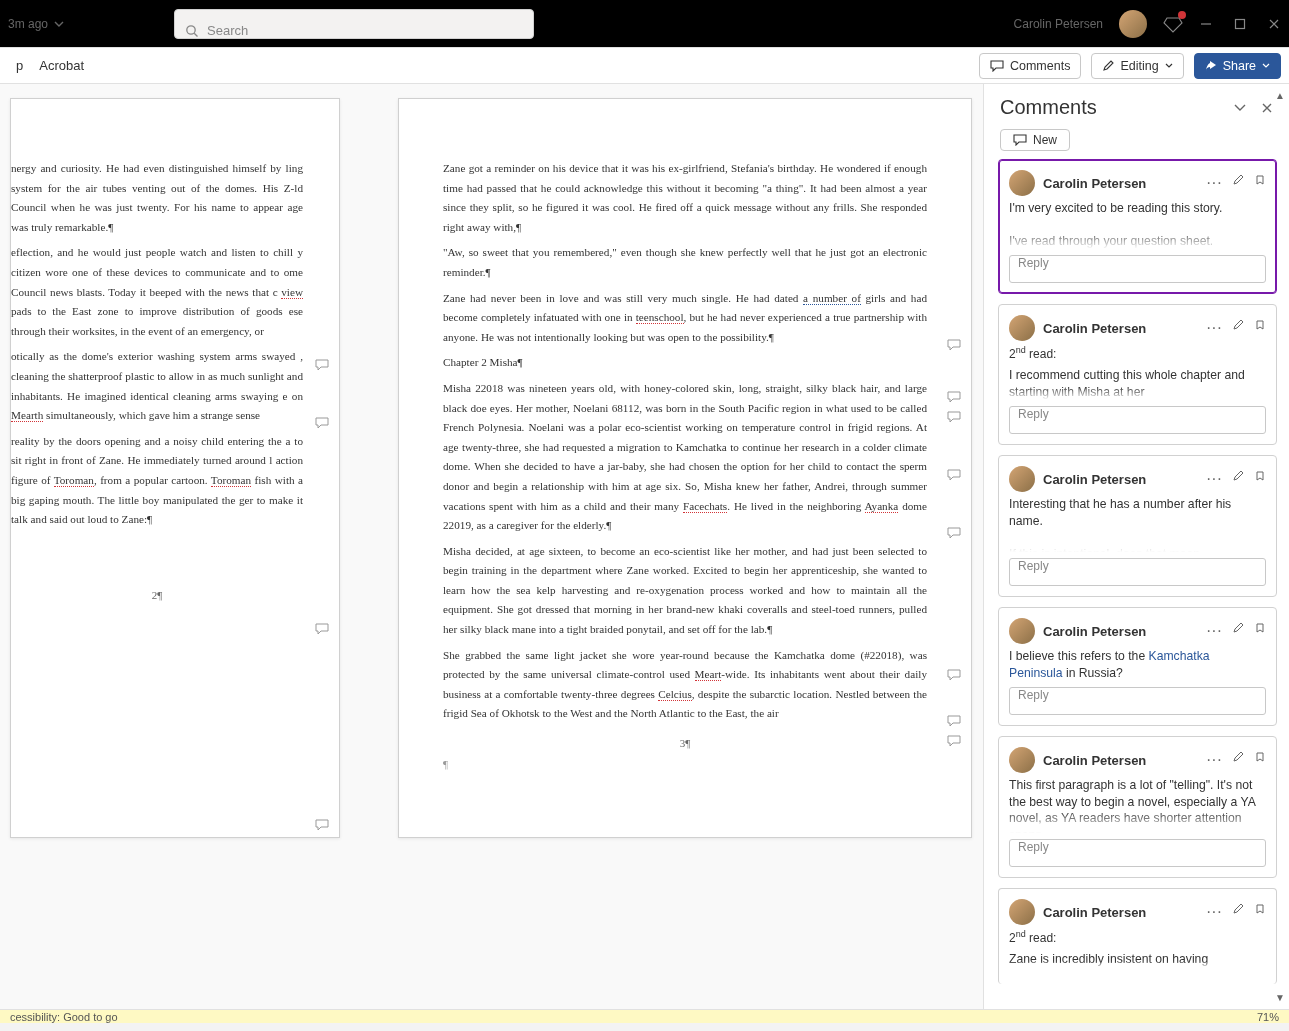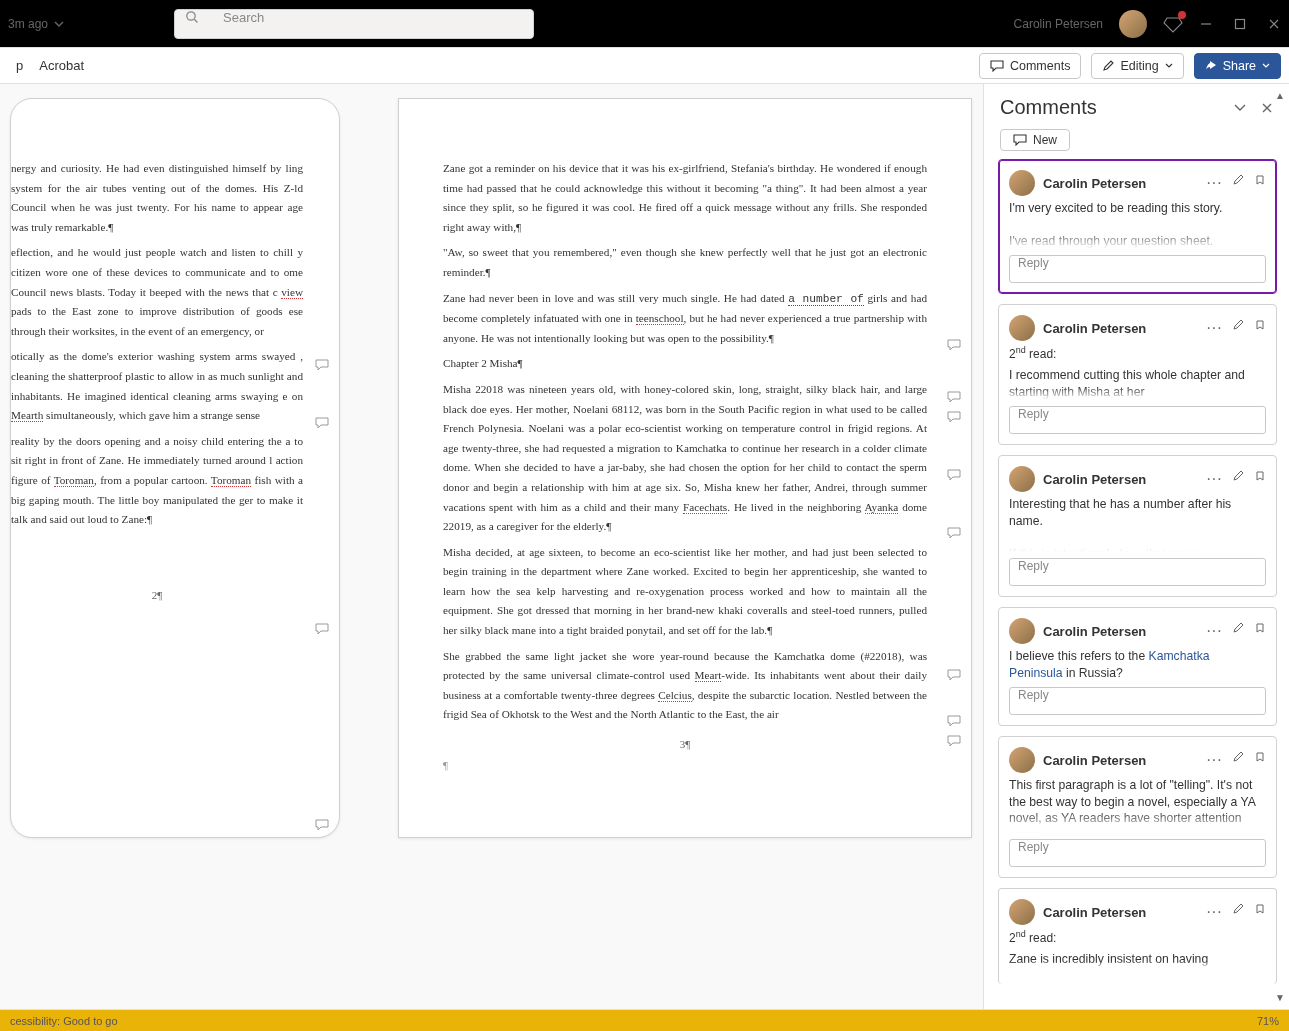--- a/index.html
+++ b/index.html
@@ -3,48 +3,48 @@
 <meta charset="utf-8">
 <style>
   * { box-sizing: border-box; margin: 0; padding: 0; }
   body { font-family: "Segoe UI", Arial, sans-serif; background: #f3f3f3; width: 1289px; height: 1031px; overflow: hidden; position: relative; }
   
   
   .titlebar { height: 48px; background: #000000; display: flex; align-items: center; padding: 0 8px; border-bottom: 1px solid #e1e1e1; }
   .titlebar-left { display: flex; align-items: center; gap: 6px; color: #666; font-size: 12px; }
   .chevron { display: inline-block; }
   .searchbox-wrap { margin-left: 110px; }
-  .searchbox { width: 360px; height: 30px; background: #f3f2f1; border: 1px solid #d1d1d1; border-radius: 4px; display: flex; align-items: flex-start; padding: 0 10px; gap: 24px; color: #888; font-size: 13px; }
+  .searchbox { width: 360px; height: 30px; background: #f3f2f1; border: 1px solid #d1d1d1; border-radius: 4px; display: flex; align-items: flex-end; padding: 0 10px; gap: 8px; color: #888; font-size: 13px; }
   .titlebar-right { margin-left: auto; display: flex; align-items: center; gap: 16px; }
   .username { color: #666; font-size: 12px; }
   .avatar-img { width: 28px; height: 28px; border-radius: 50%; background: linear-gradient(135deg,#d4a574,#8b6f47); }
   .gem-wrap { position: relative; }
   .gem { width: 20px; height: 20px; }
   .red-dot { position:absolute; top:-3px; right:-3px; width:8px; height:8px; background:#d13438; border-radius:50%; }
   .win-btns { display:flex; gap: 20px; color:#888; }
   .win-btn { width:14px; height:14px; display:flex; align-items:center; justify-content:center; cursor:pointer;}
   
   
   .ribbon { height: 36px; background:#fff; display:flex; align-items:center; padding: 0 8px; border-bottom:1px solid #e1e1e1; }
   .ribbon-tab { font-size:13px; color:#333; padding:4px 8px; }
   .ribbon-right { margin-left:auto; display:flex; gap:10px; align-items:center; }
   .pill { height:26px; border:1px solid #c8c8c8; border-radius:4px; display:flex; align-items:center; padding:0 10px; gap:6px; font-size:12.5px; color:#333; background:#fff; cursor:pointer;}
   .pill.share { background:#2b579a; color:#fff; border-color:#2b579a; }
   
   
   .main { display:flex; height: calc(1031px - 48px - 36px - 22px); }
   .doc-area { flex:1; background:#f9f9f9; overflow:hidden; position:relative; display:flex; gap:14px; padding:14px 10px; }
   .page { background:#fff; border:1px solid #d0d0d0; box-shadow:0 1px 3px rgba(0,0,0,0.08); height: 740px; position:relative;}
-  .page.left { width: 330px; border-radius: 22px; }
+  .page.left { width: 330px; }
   .page.right { width: 574px; margin-left: 44px; }
   .page-content { font-family: Georgia, "Times New Roman", serif; font-size:11.2px; line-height:1.75; color:#333; padding: 60px 44px 18px 12px; text-align:justify; }
   .page.left .page-content { padding-left: 0; padding-right: 36px; }
   .para { margin-bottom: 6px; }
   .redund { border-bottom: 1px dotted #d13438; }
-  .blueund { border-bottom: 1px dotted #2b579a; font-family: Liberation Mono, monospace; }
+  .blueund { border-bottom: 1px dotted #2b579a; }
   .page-num { text-align:center; font-size:11px; color:#666; margin-top:10px;}
   .comment-marker { position:absolute; right:10px; color:#888; font-size:12px;}
   
   
   .comments-pane { width: 306px; background:#fff; border-left:1px solid #e1e1e1; display:flex; flex-direction:column; position:relative;}
   .comments-header { padding:12px 16px 8px; display:flex; align-items:center; }
   .comments-title { font-size:20px; font-weight:400; color:#333; }
   .comments-header-icons { margin-left:auto; display:flex; gap:14px; color:#666; }
   .hdr-icon { cursor:pointer; }
   .new-btn { margin:2px 0 8px 16px; border:1px solid #c8c8c8; border-radius:4px; padding:3px 12px; display:inline-flex; align-items:center; gap:6px; font-size:12px; color:#333; background:#fff; cursor:pointer; width:fit-content;}
@@ -60,21 +60,21 @@
   .c-body.fade { -webkit-mask-image: linear-gradient(180deg,#000 60%, transparent 100%); mask-image: linear-gradient(180deg,#000 60%, transparent 100%);}
   .c-link { color:#2b579a; }
   .sup { font-size:9px; vertical-align:super;}
   .reply-box { border:1px solid #c8c8c8; border-radius:3px; height:28px; display:flex; align-items:flex-start; padding:0 8px; color:#888; font-size:12px; background:#fff;}
   .mini-scroll { position:absolute; right:2px; top:6px; bottom:6px; width:12px; }
   .mini-scroll .up, .mini-scroll .down { position:absolute; left:0; font-size:10px; color:#666; cursor:pointer;}
   .mini-scroll .up { top:0;}
   .mini-scroll .down { bottom:0;}
   
   
-  .statusbar { height:22px; background:#eab308; border-top:1px solid #e1e1e1; display:flex; align-items:center; font-size:11px; color:#555; padding:0 10px;}
+  .statusbar { height:14px; background:#fef9c3; border-top:1px solid #e1e1e1; display:flex; align-items:center; font-size:11px; color:#555; padding:0 10px;}
   .status-right { margin-left:auto; display:flex; align-items:center; gap:10px;}
   
   svg { display:block; }
 </style>
 </head>
 <body>
 
 <div class="titlebar">
   <div class="titlebar-left">
     <span>3m ago</span>

